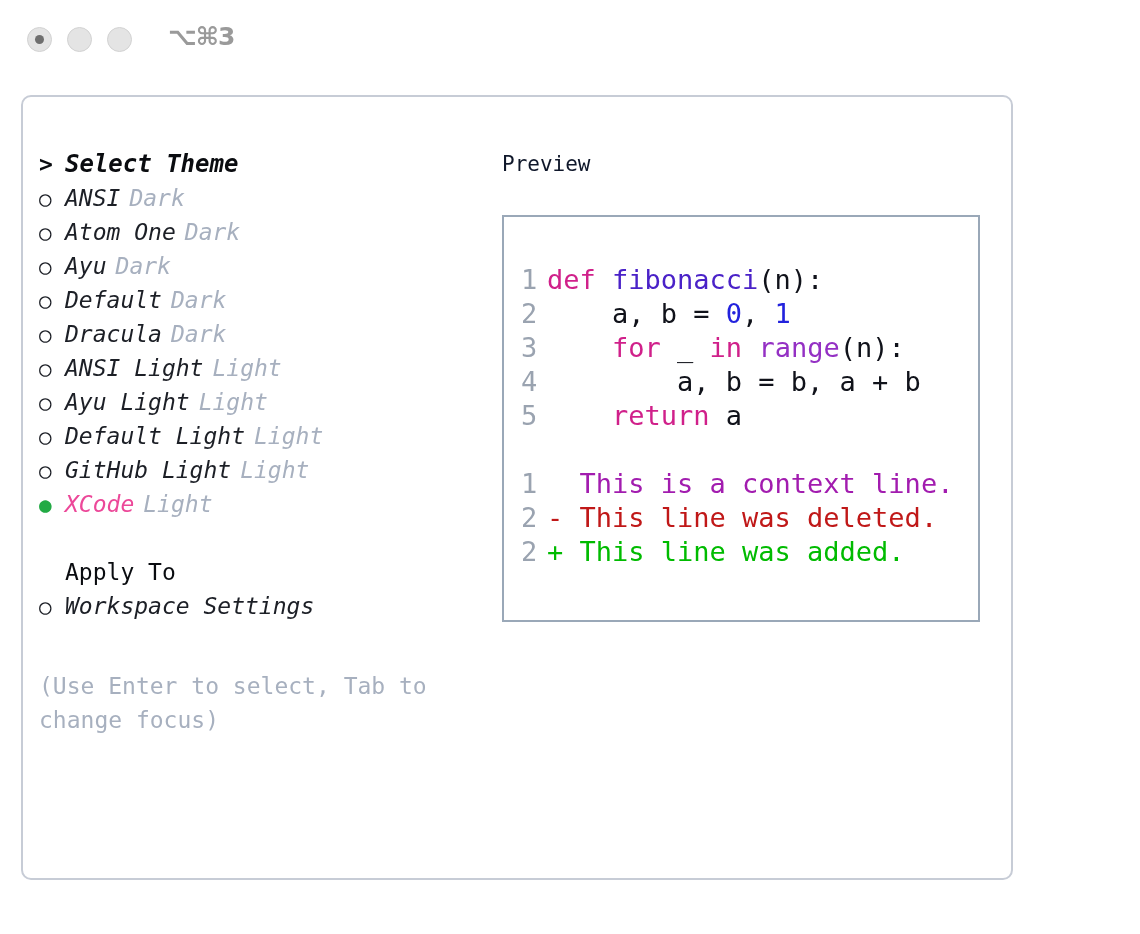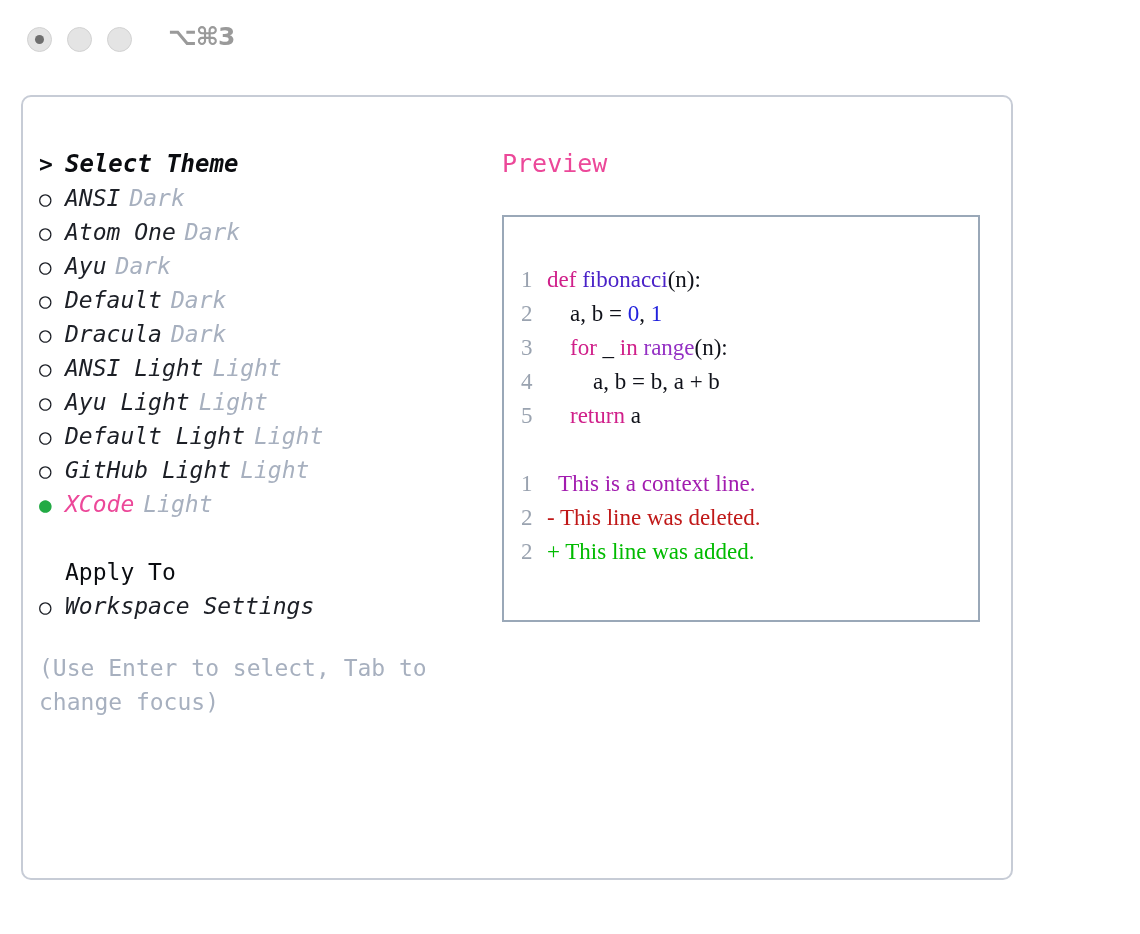--- a/index.html
+++ b/index.html
@@ -120,37 +120,37 @@
   }
   .spacer-row { height: 34px; }
   #apply-to-label {
     height: 34px;
     line-height: 34px;
     font-size: 23px;
     color: #0a0c10;
     padding-left: 26px;
   }
   #hint {
-    margin-top: 28px;
+    margin-top: 46px;
     font-size: 23px;
     line-height: 34px;
     color: #a7b0bf;
     width: 405px;
   }
 
   
   #right-col {
     position: absolute;
     left: 479px;
     top: 50px;
     width: 490px;
   }
   #preview-title {
-    font-size: 25px;
-    color: #ec4899;
+    font-size: 21px;
+    color: #0f172a;
     height: 34px;
     line-height: 34px;
   }
   #preview-box {
     margin-top: 34px;
     width: 478px;
     height: 407px;
     border: 2px solid #9aa8b8;
     box-sizing: border-box;
     background: #ffffff;
@@ -158,23 +158,22 @@
   }
   #code-area {
     position: absolute;
     left: 17px;
     top: 46px;
     right: 6px;
   }
   .cline {
     height: 34px;
     line-height: 34px;
-    font-size: 23px;
+    font-size: 27px;
     white-space: pre;
-    font-family: Liberation Serif, serif;
   }
   .ln {
     display: inline-block;
     width: 26px;
     color: #9aa3b0;
   }
   .kw   { color: #d0208a; }
   .fn   { color: #4a22c8; }
   .call { color: #9430c4; }
   .num  { color: #2222dd; }

